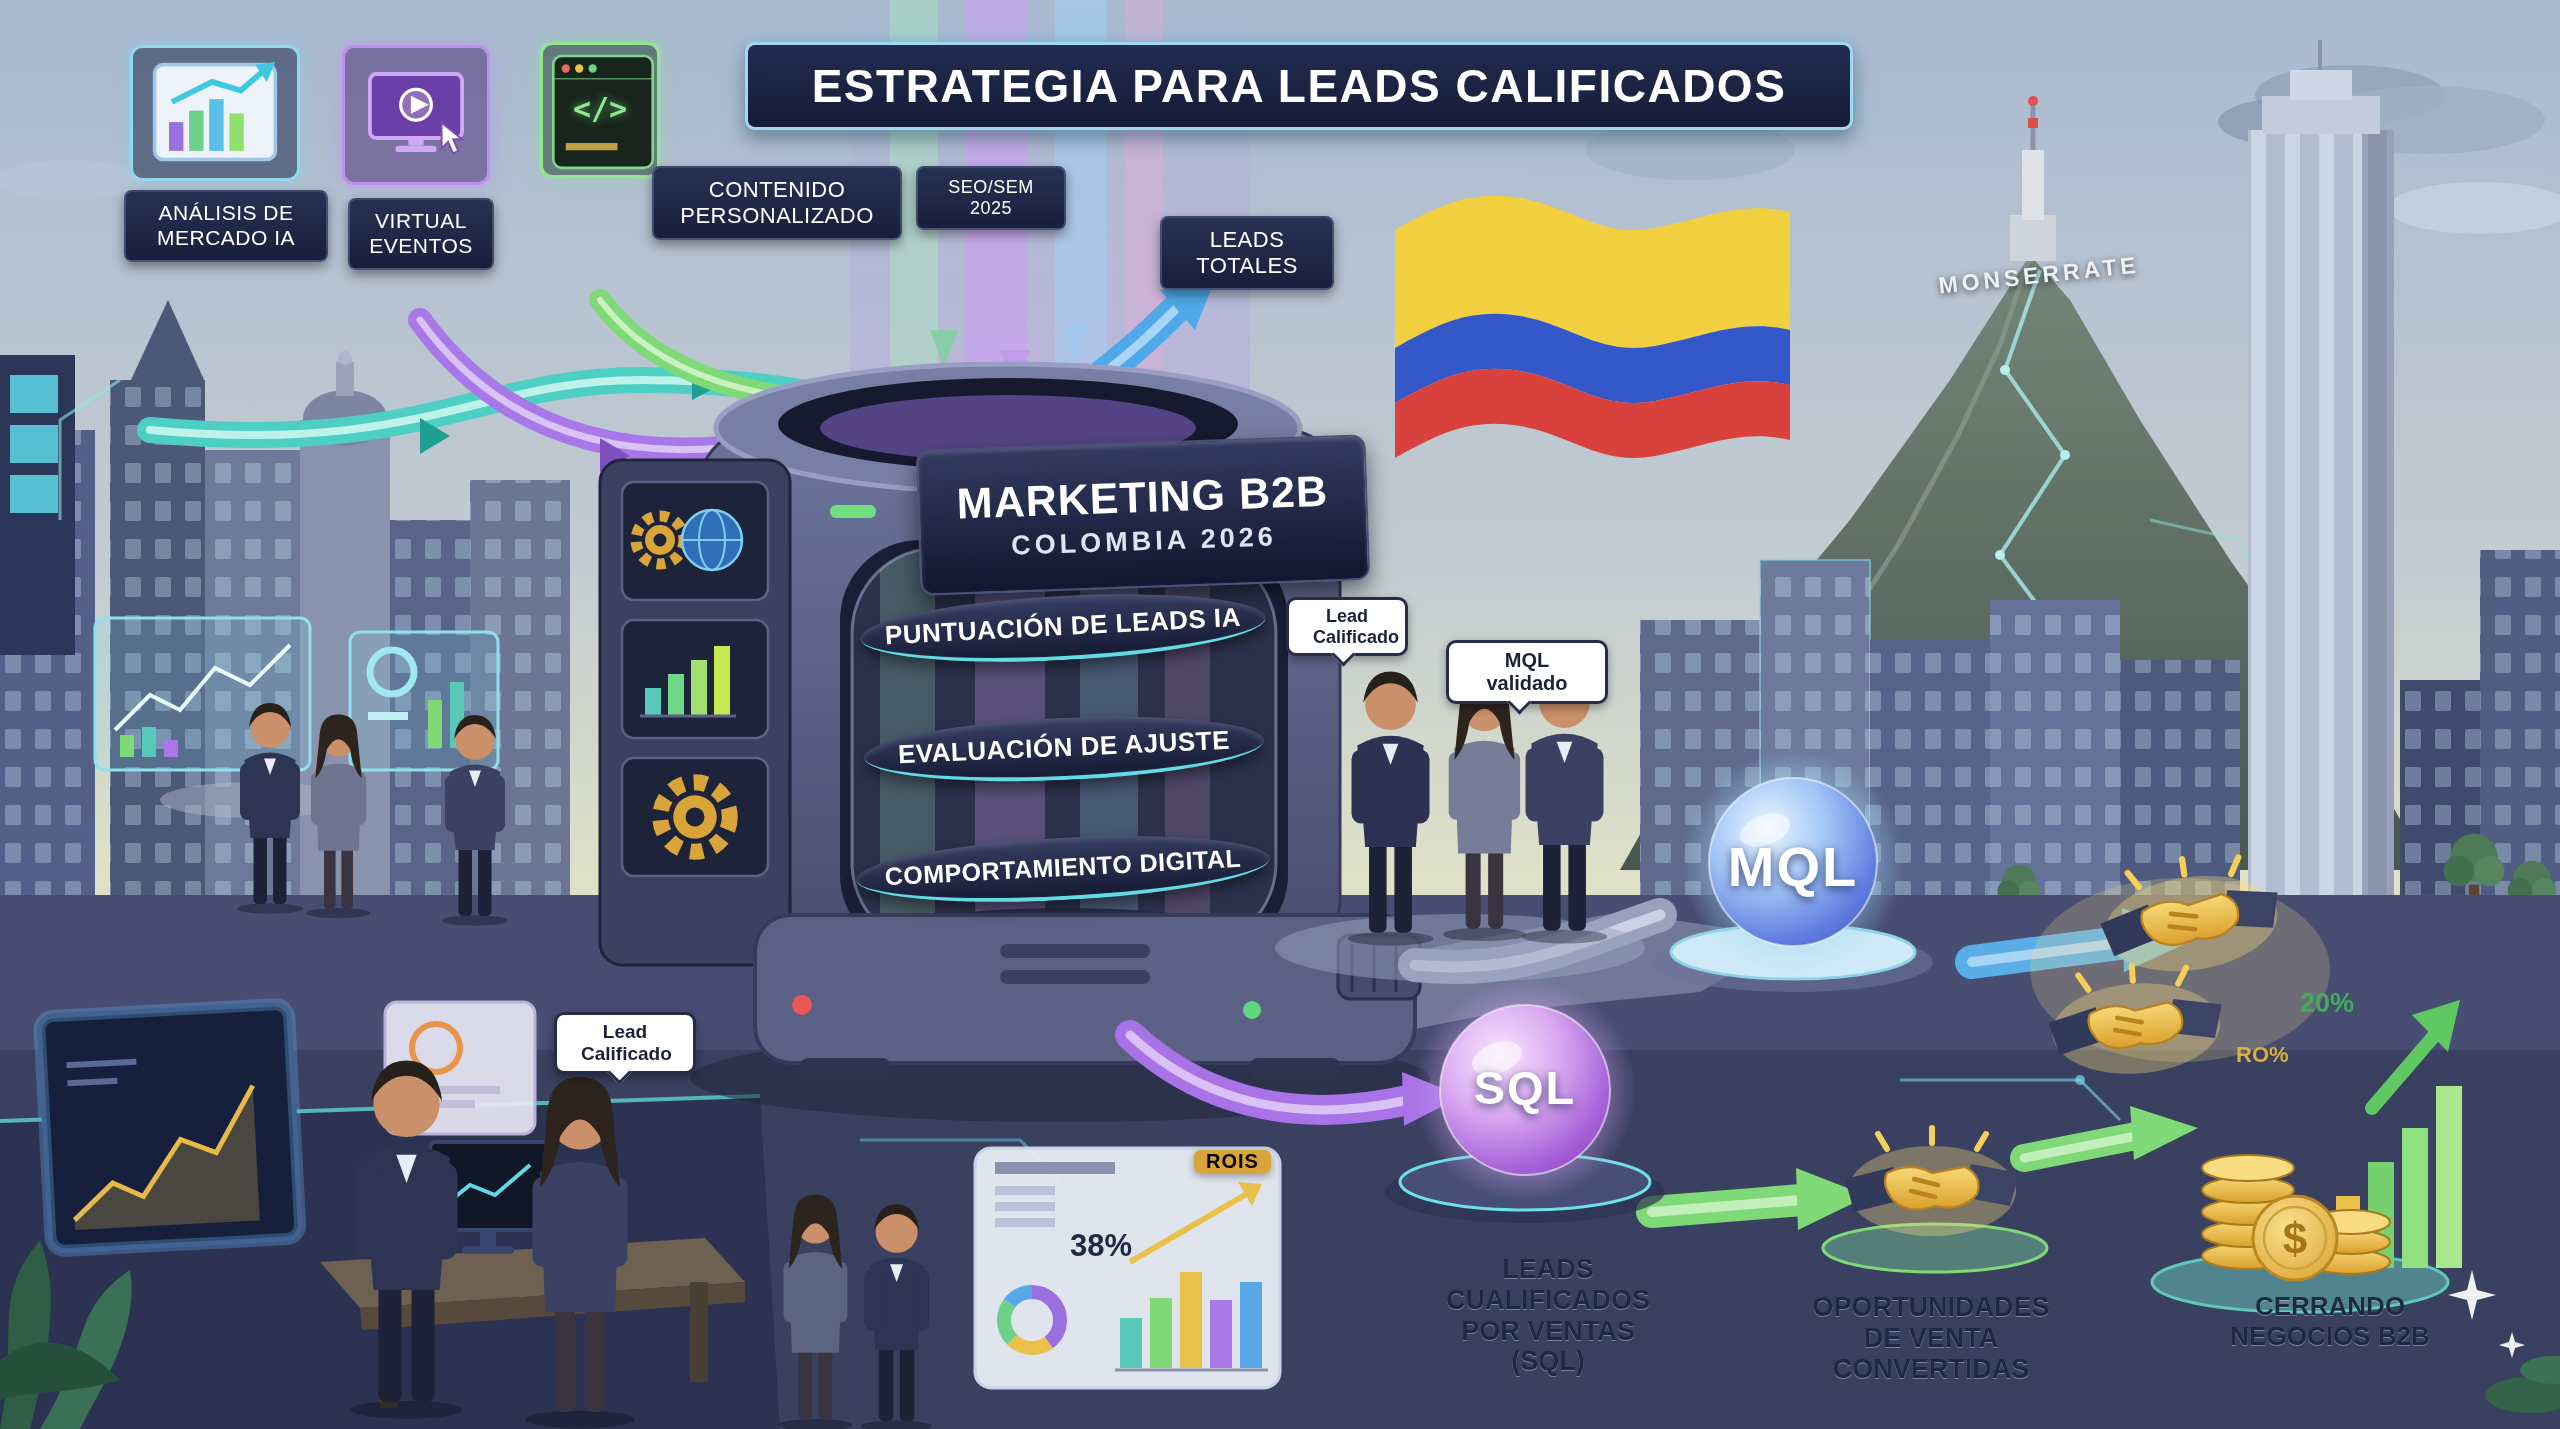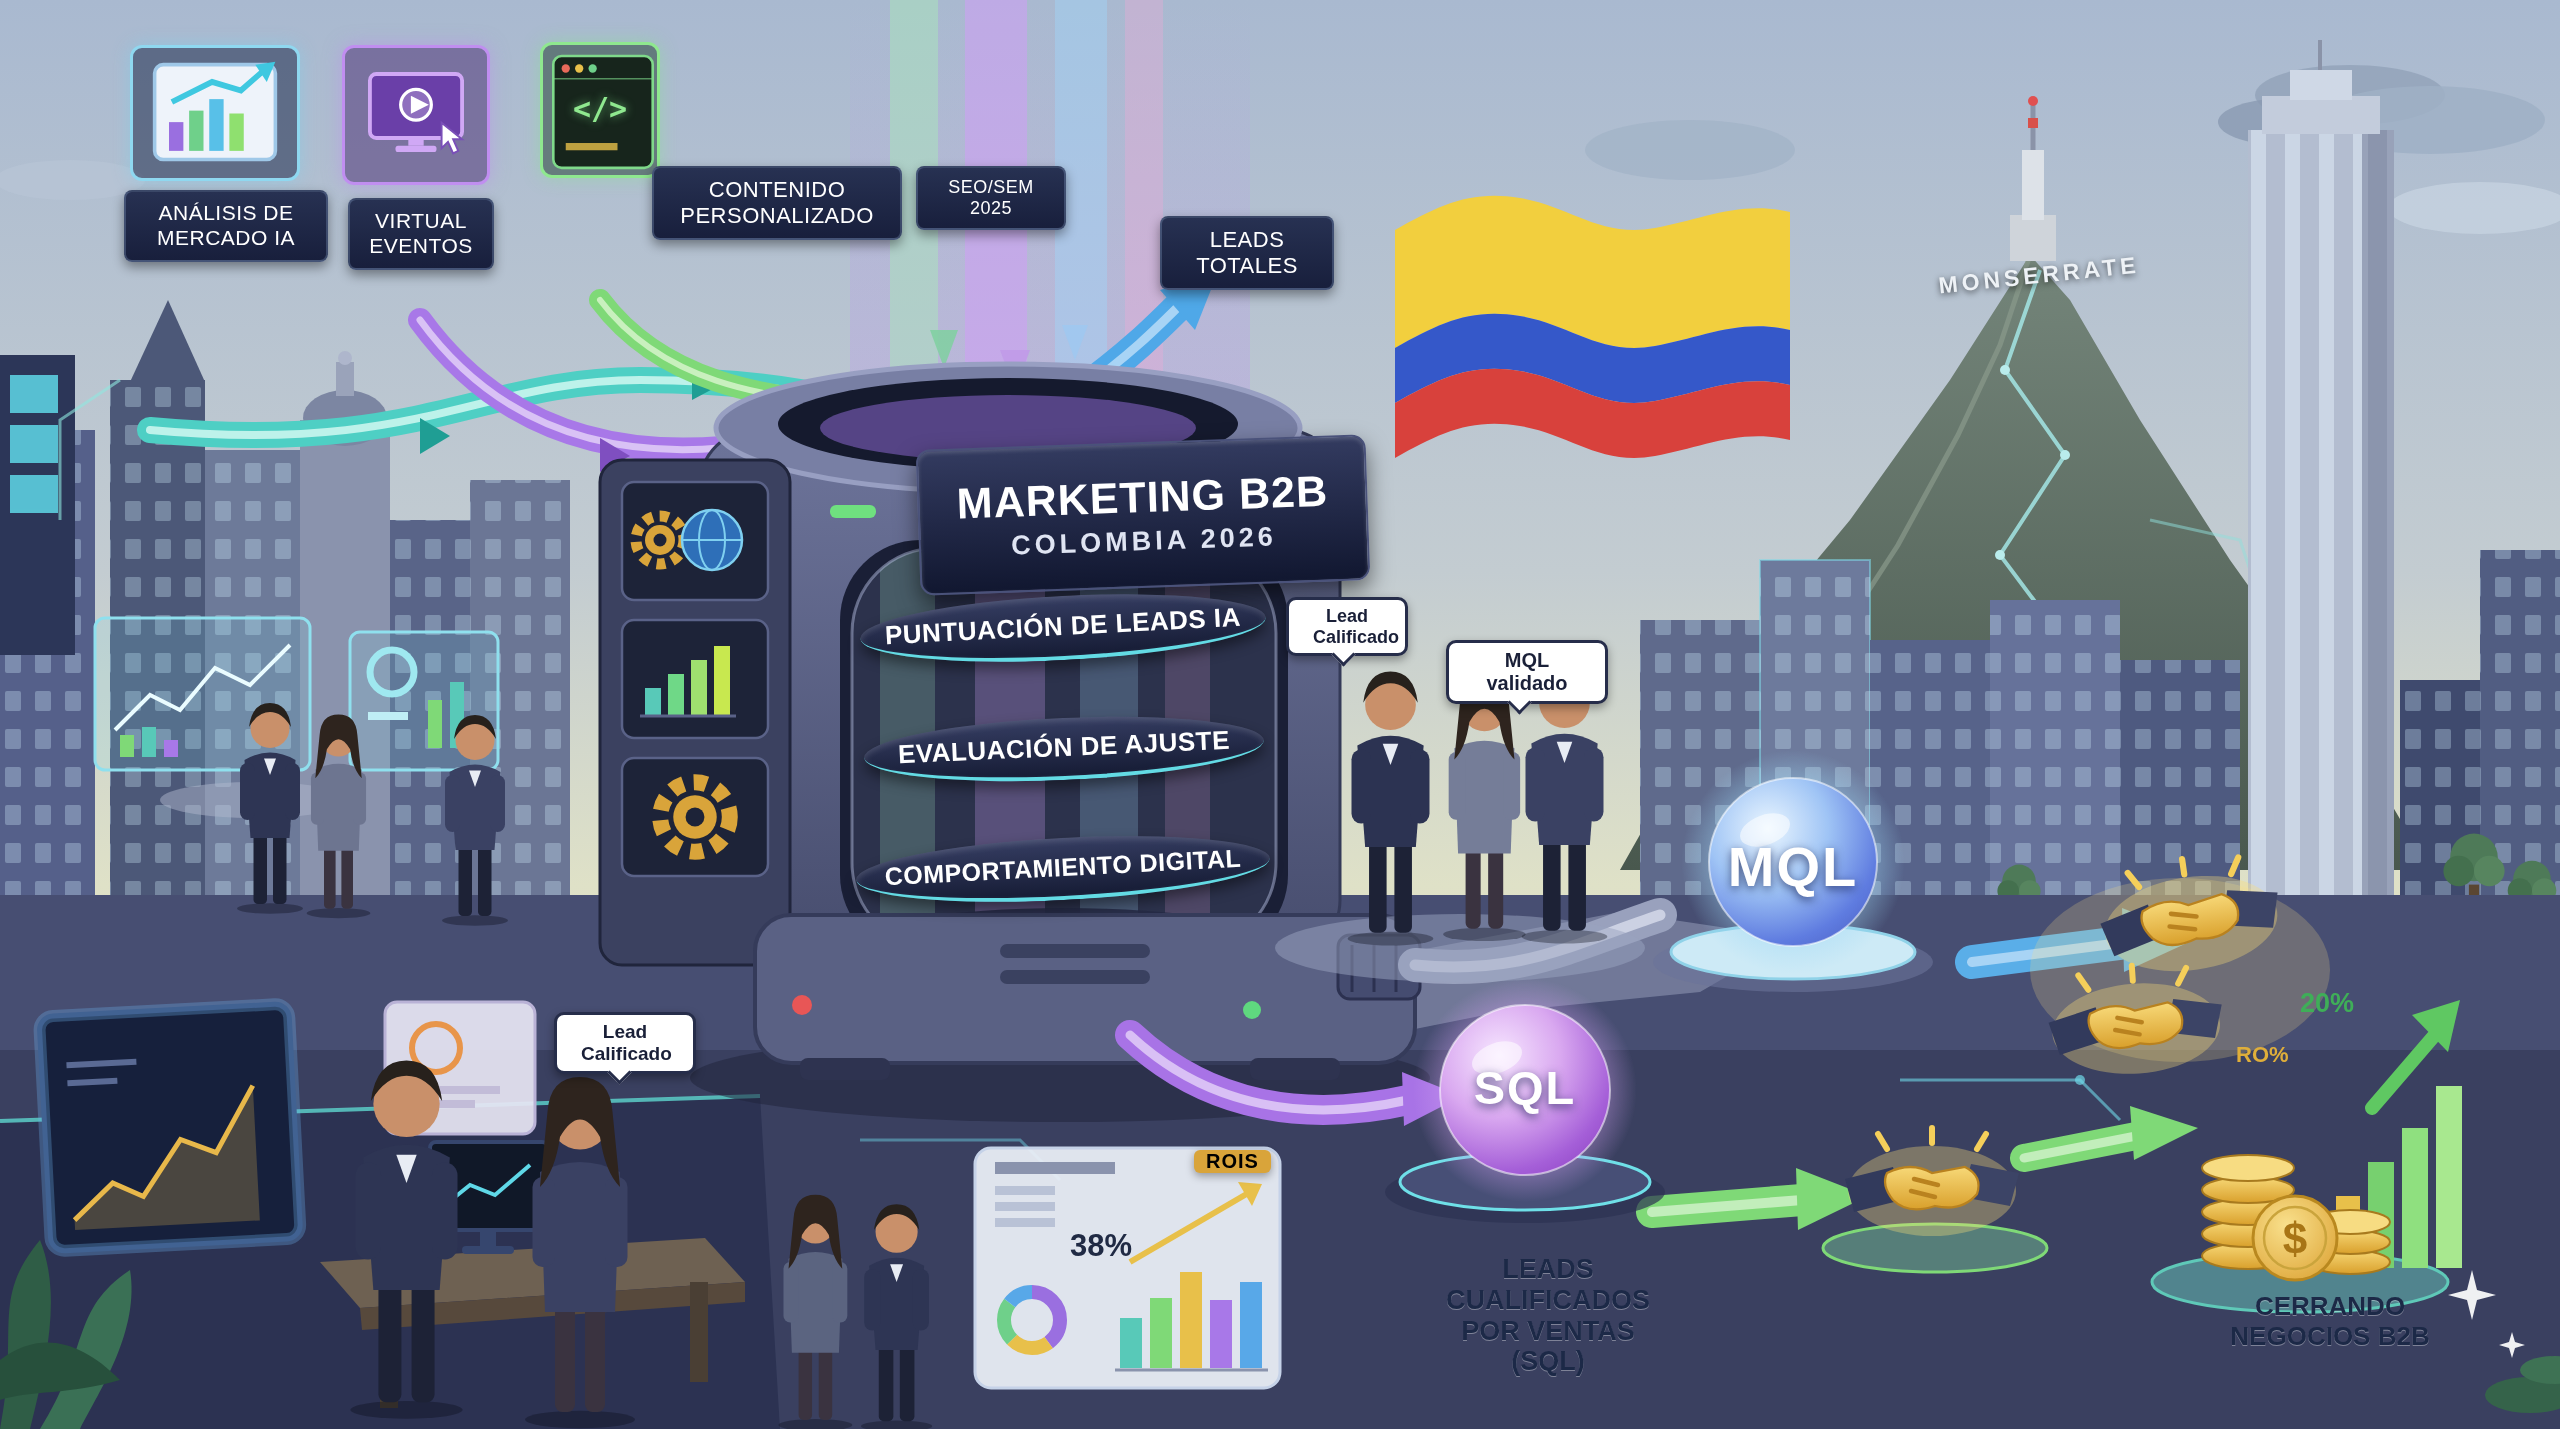--- a/index.html
+++ b/index.html
@@ -505,20 +505,21 @@
 
 <g>
   <path d="M0,1429 C20,1330 -10,1300 40,1240 C60,1290 50,1350 30,1429 Z" fill="#2f5d46"></path>
   <path d="M40,1429 C90,1350 70,1310 130,1270 C140,1330 100,1390 80,1429 Z" fill="#3a7055"></path>
   <path d="M0,1360 C40,1330 80,1340 120,1380 C70,1395 30,1390 0,1400 Z" fill="#27503c"></path>
   <ellipse cx="2530" cy="1395" rx="45" ry="18" fill="#35634a"></ellipse>
   <ellipse cx="2555" cy="1370" rx="35" ry="14" fill="#3e7254"></ellipse>
 </g>
 </svg>
 
+<div class="ov title">ESTRATEGIA PARA LEADS CALIFICADOS</div>
 
 <div class="ov srcbox srcbox1">
   <svg width="150" height="115" viewBox="0 0 100 80">
     <rect x="8" y="6" width="84" height="66" rx="6" fill="#eef3fa" stroke="#9fc8e8" stroke-width="2.5"></rect>
     <rect x="18" y="46" width="10" height="20" fill="#9a6fe0"></rect>
     <rect x="32" y="38" width="10" height="28" fill="#6fd08a"></rect>
     <rect x="46" y="30" width="10" height="36" fill="#58c0e8"></rect>
     <rect x="60" y="40" width="10" height="26" fill="#8fe06f"></rect>
     <polyline points="20,32 48,18 68,24 84,10" stroke="#3fc8e0" stroke-width="4" fill="none"></polyline>
     <polygon points="78,6 92,4 86,18" fill="#3fc8e0"></polygon>
@@ -574,20 +575,23 @@
 <div class="ov bubble bub-lead-bot" style="white-space: pre-line;">Lead
 Calificado</div>
 
 <div class="ov sphere-label lbl-mql">MQL</div>
 <div class="ov sphere-label lbl-sql">SQL</div>
 
 <div class="ov caption cap-sql" style="white-space: pre-line;">LEADS
 CUALIFICADOS
 POR VENTAS
 (SQL)</div>
+<div class="ov caption cap-oport" style="white-space: pre-line;">OPORTUNIDADES
+DE VENTA
+CONVERTIDAS</div>
 <div class="ov caption cap-cierre" style="white-space: pre-line;">CERRANDO
 NEGOCIOS B2B</div>
 
 <div class="ov pct-38">38%</div>
 <div class="ov rois">ROIS</div>
 <div class="ov pct-20">20%</div>
 <div class="ov lbl-ro">RO%</div>
 
 </div>
 

